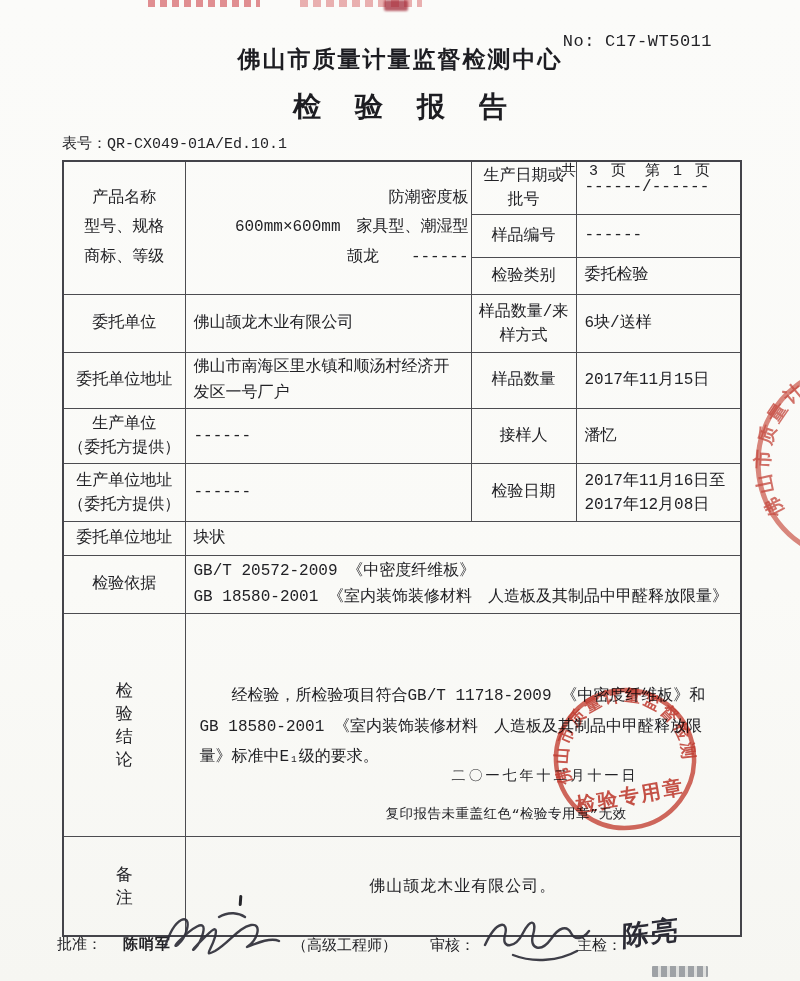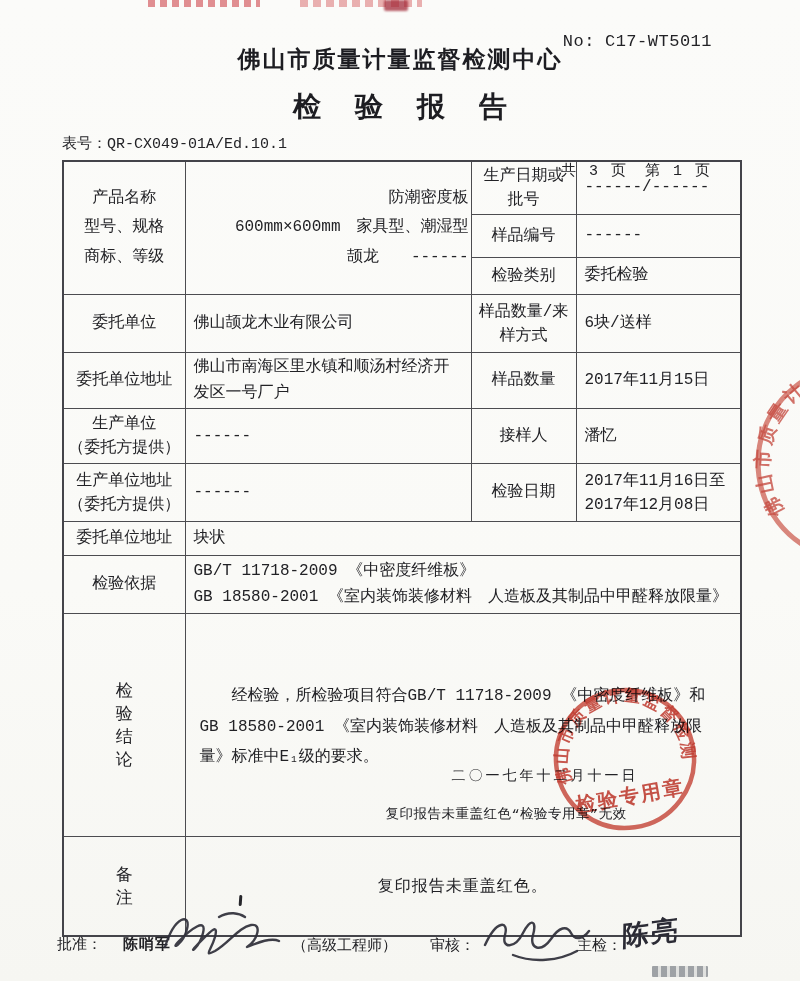--- a/index.html
+++ b/index.html
@@ -177,21 +177,21 @@
       </td>
     </tr>
     <tr style="height:30px">
       <td class="lbl small15">委托单位地址</td>
       <td class="val" colspan="3">块状</td>
     </tr>
     <tr style="height:52px">
       <td class="lbl">检验依据</td>
       <td class="val" colspan="3">
         <div class="lines" style="line-height:1.65">
-          <div style="line-height:1.65">GB/T 11718-2009 《中密度纤维板》</div>
+          <div style="line-height:1.65">GB/T 20572-2009 《中密度纤维板》</div>
           <div style="line-height:1.65">GB 18580-2001 《室内装饰装修材料　人造板及其制品中甲醛释放限量》</div>
         </div>
       </td>
     </tr>
     <tr style="height:223px">
       <td class="vlabel">
         <div class="vstack">
           <span>检</span>
           <span>验</span>
           <span>结</span>
@@ -216,21 +216,21 @@
       </td>
     </tr>
     <tr style="height:100px">
       <td class="vlabel">
         <div class="vstack">
           <span>备</span>
           <span>注</span>
         </div>
       </td>
       <td class="remark-cell" colspan="3">
-        <span>复印报告未重盖红色。</span>
+        <span>佛山颉龙木业有限公司。</span>
         <span class="speck"></span>
       </td>
     </tr>
   </tbody>
     </table>
 
   <svg class="stamp-edge" viewBox="0 0 210 210">
     <defs>
         <path id="arcEdge" d="M 24.2,134.4 A 86,86 0 1 1 185.8,134.4" fill="none"></path>
       </defs>

